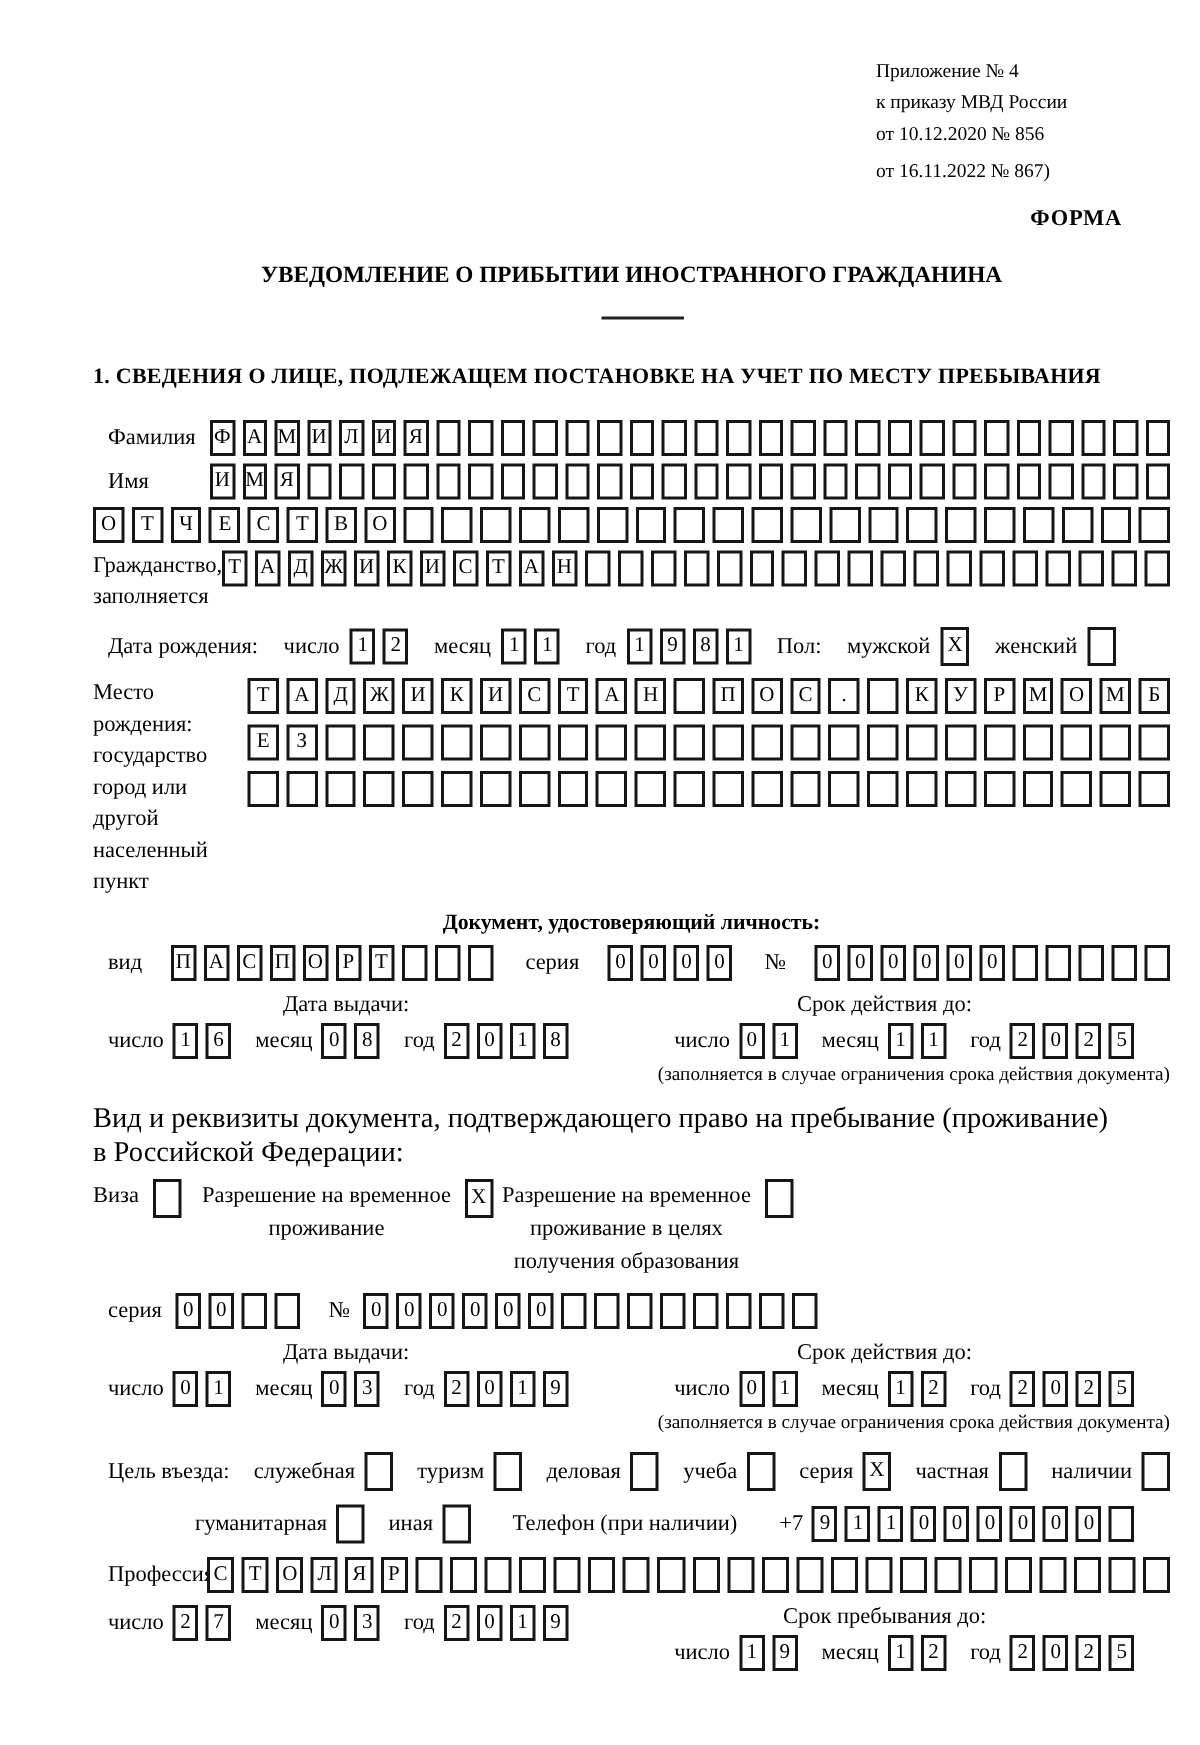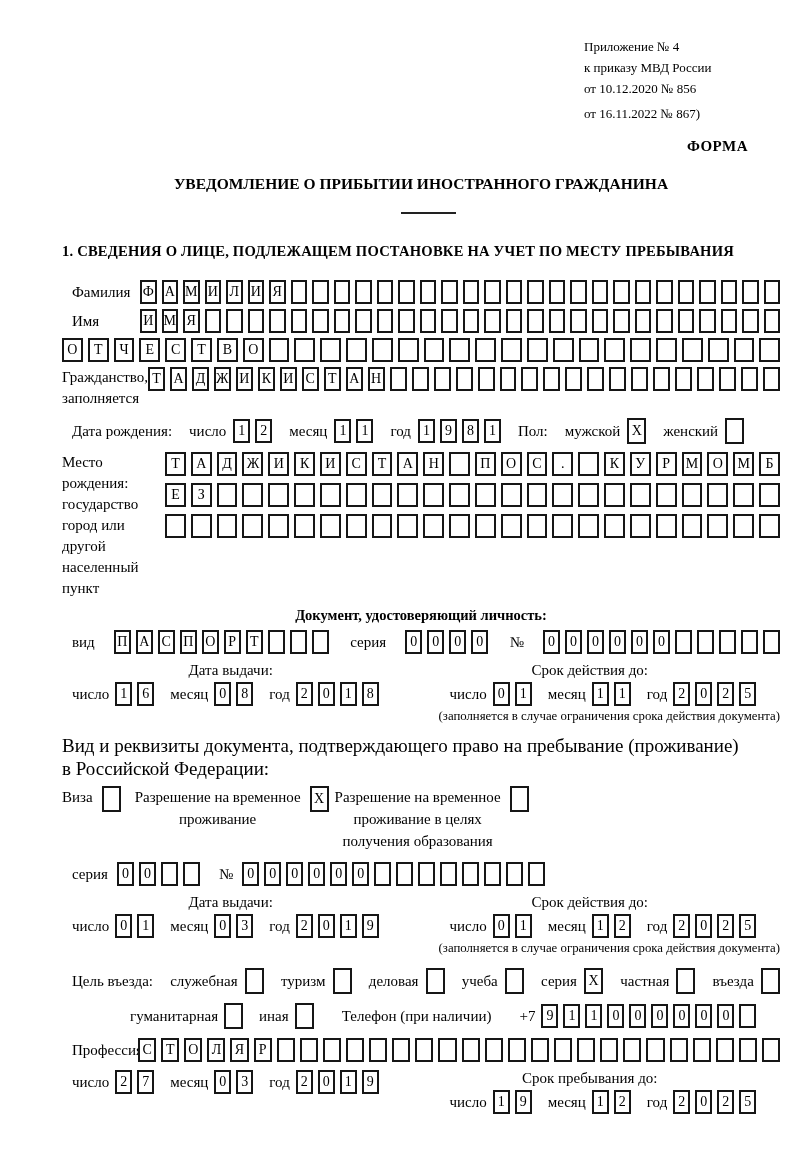--- a/index.html
+++ b/index.html
@@ -534,21 +534,21 @@
   <span class="lbl">туризм</span>
   <span class="cell cb"></span>
   <span class="lbl">деловая</span>
   <span class="cell cb"></span>
   <span class="lbl">учеба</span>
   <span class="cell cb"></span>
   <span class="lbl">серия</span>
   <span class="cell cb">X</span>
   <span class="lbl">частная</span>
   <span class="cell cb"></span>
-  <span class="lbl">въезда</span>
+  <span class="lbl">наличии</span>
   <span class="cell cb"></span>
 </div>
 <div class="purpose-row2">
   <span class="lbl">гуманитарная</span>
   <span class="cell cb"></span>
   <span class="lbl mgap">иная</span>
   <span class="cell cb"></span>
   <span class="lbl ph-gap">Телефон (при наличии)</span>
   <span class="lbl ph-gap">+7</span>
   <span class="cells-fixed">

